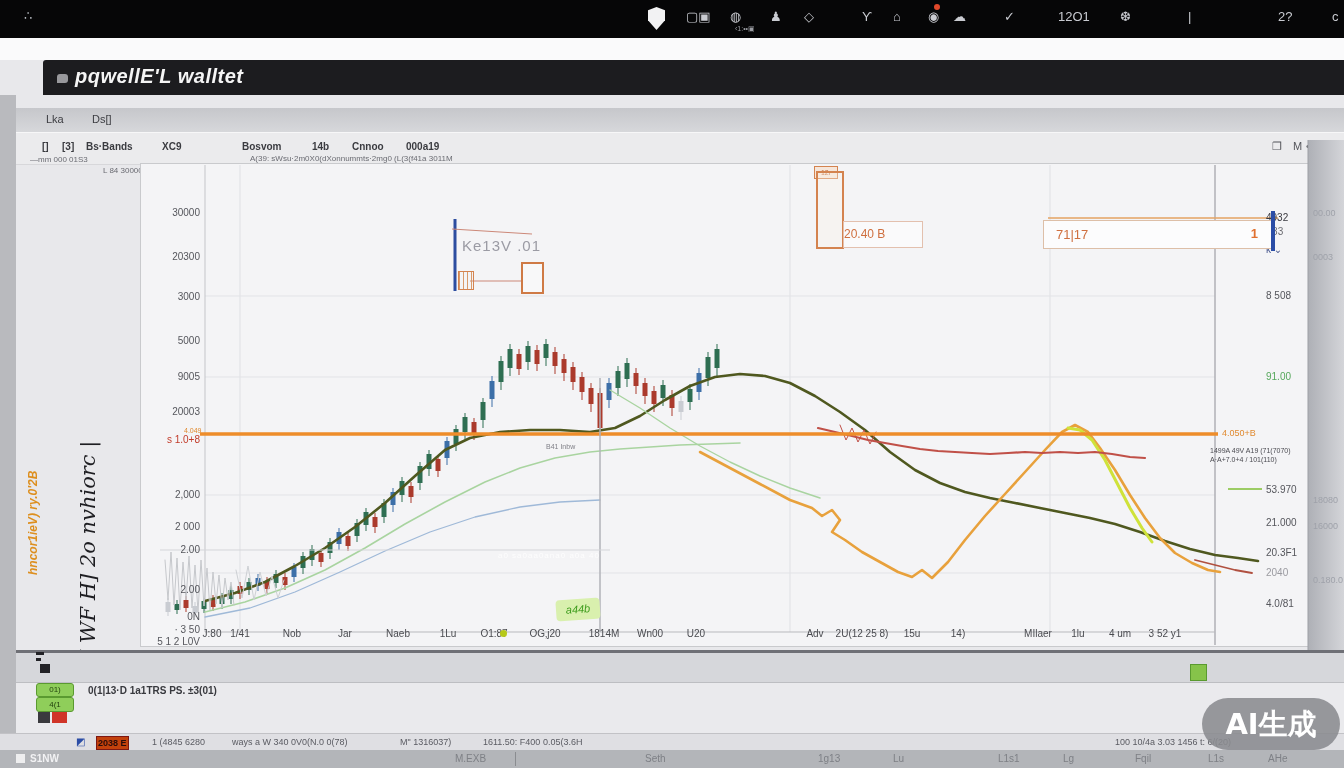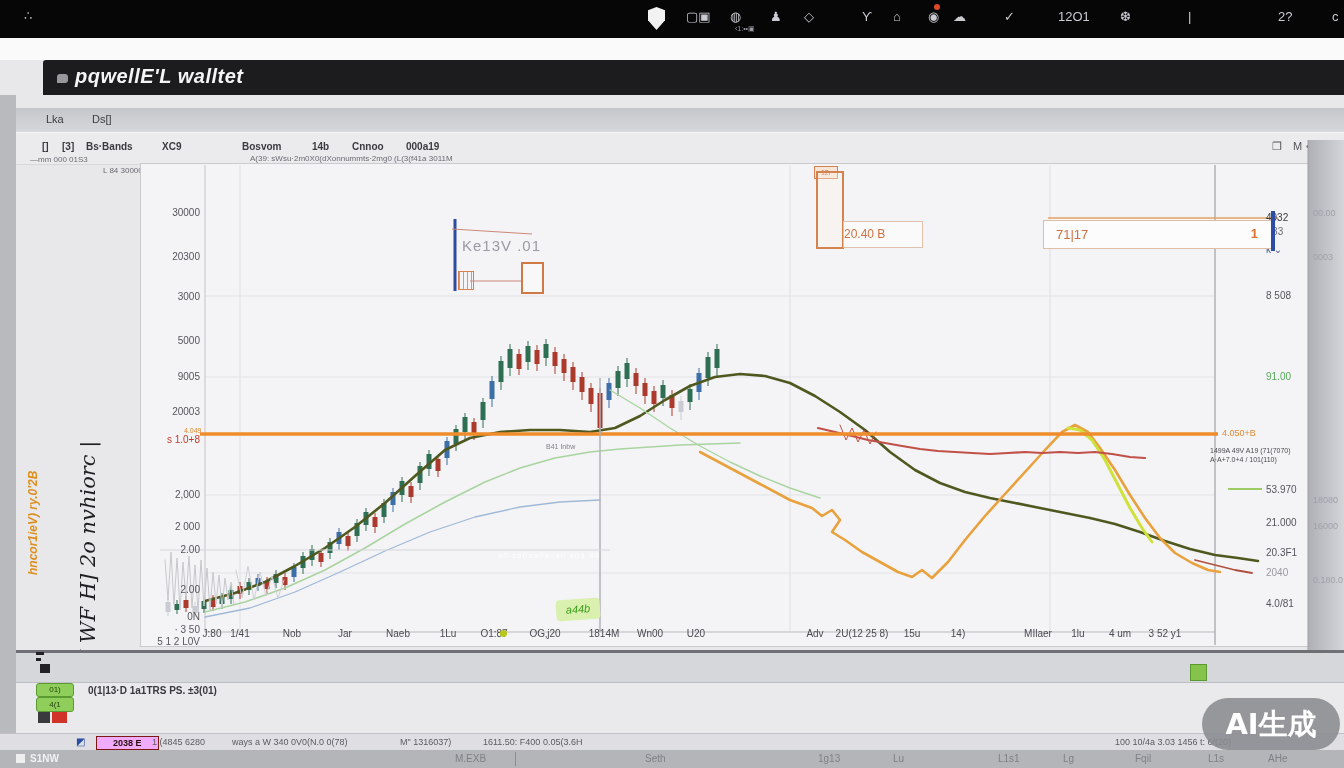--- a/index.html
+++ b/index.html
@@ -68,22 +68,22 @@
         color:#244410;font-size:8px;text-align:center;}
   #gbtn1{left:36px;top:683px;width:36px;height:12px;line-height:12px;}
   #gbtn2{left:36px;top:697px;width:36px;height:13px;line-height:13px;}
   #rsq{left:52px;top:712px;width:15px;height:11px;background:#d03428;}
   #dsq{left:38px;top:712px;width:12px;height:11px;background:#3a3a3e;}
   .volmark{position:absolute;background:#222226;}
   #greenblk{left:1190px;top:664px;width:15px;height:15px;background:#86c34a;border:1px solid #5a9a30;}
   
   #statusbar{left:0;top:733px;width:1344px;height:17px;background:#dfdfe3;border-top:1px solid #c2c2c6;}
   #st-icon{left:76px;top:2px;color:#2b4da6;font-size:10px;}
-  #st-badge{left:96px;top:2px;background:#f0abfc;color:#2a0c0a;font-size:9px;font-weight:bold;
-            padding:1px 16px;border:1px solid #7d1712;}
+  #st-badge{left:96px;top:2px;background:#c2410c;color:#2a0c0a;font-size:9px;font-weight:bold;
+            padding:1px 1px;border:1px solid #7d1712;}
   .sttxt{position:absolute;top:3px;color:#5a5b62;font-size:9px;white-space:nowrap;}
   #taskbar{left:0;top:750px;width:1344px;height:19px;background:#b3b5b9;}
   #tk-sq{left:16px;top:4px;width:9px;height:9px;background:#eeeeef;}
   .tk-item{position:absolute;top:3px;color:#7e8086;font-size:10px;}
   .tk-light{color:#f2f2f4;font-weight:bold;}
   #tk-div{left:515px;top:2px;width:1px;height:14px;background:#8a8c90;}
   
   #watermark{left:1202px;top:698px;width:138px;height:52px;border-radius:27px;
              background:rgba(138,139,143,.88);color:#fff;font-size:29px;font-weight:bold;
              text-align:center;line-height:52px;font-family:"DejaVu Sans",sans-serif;}

